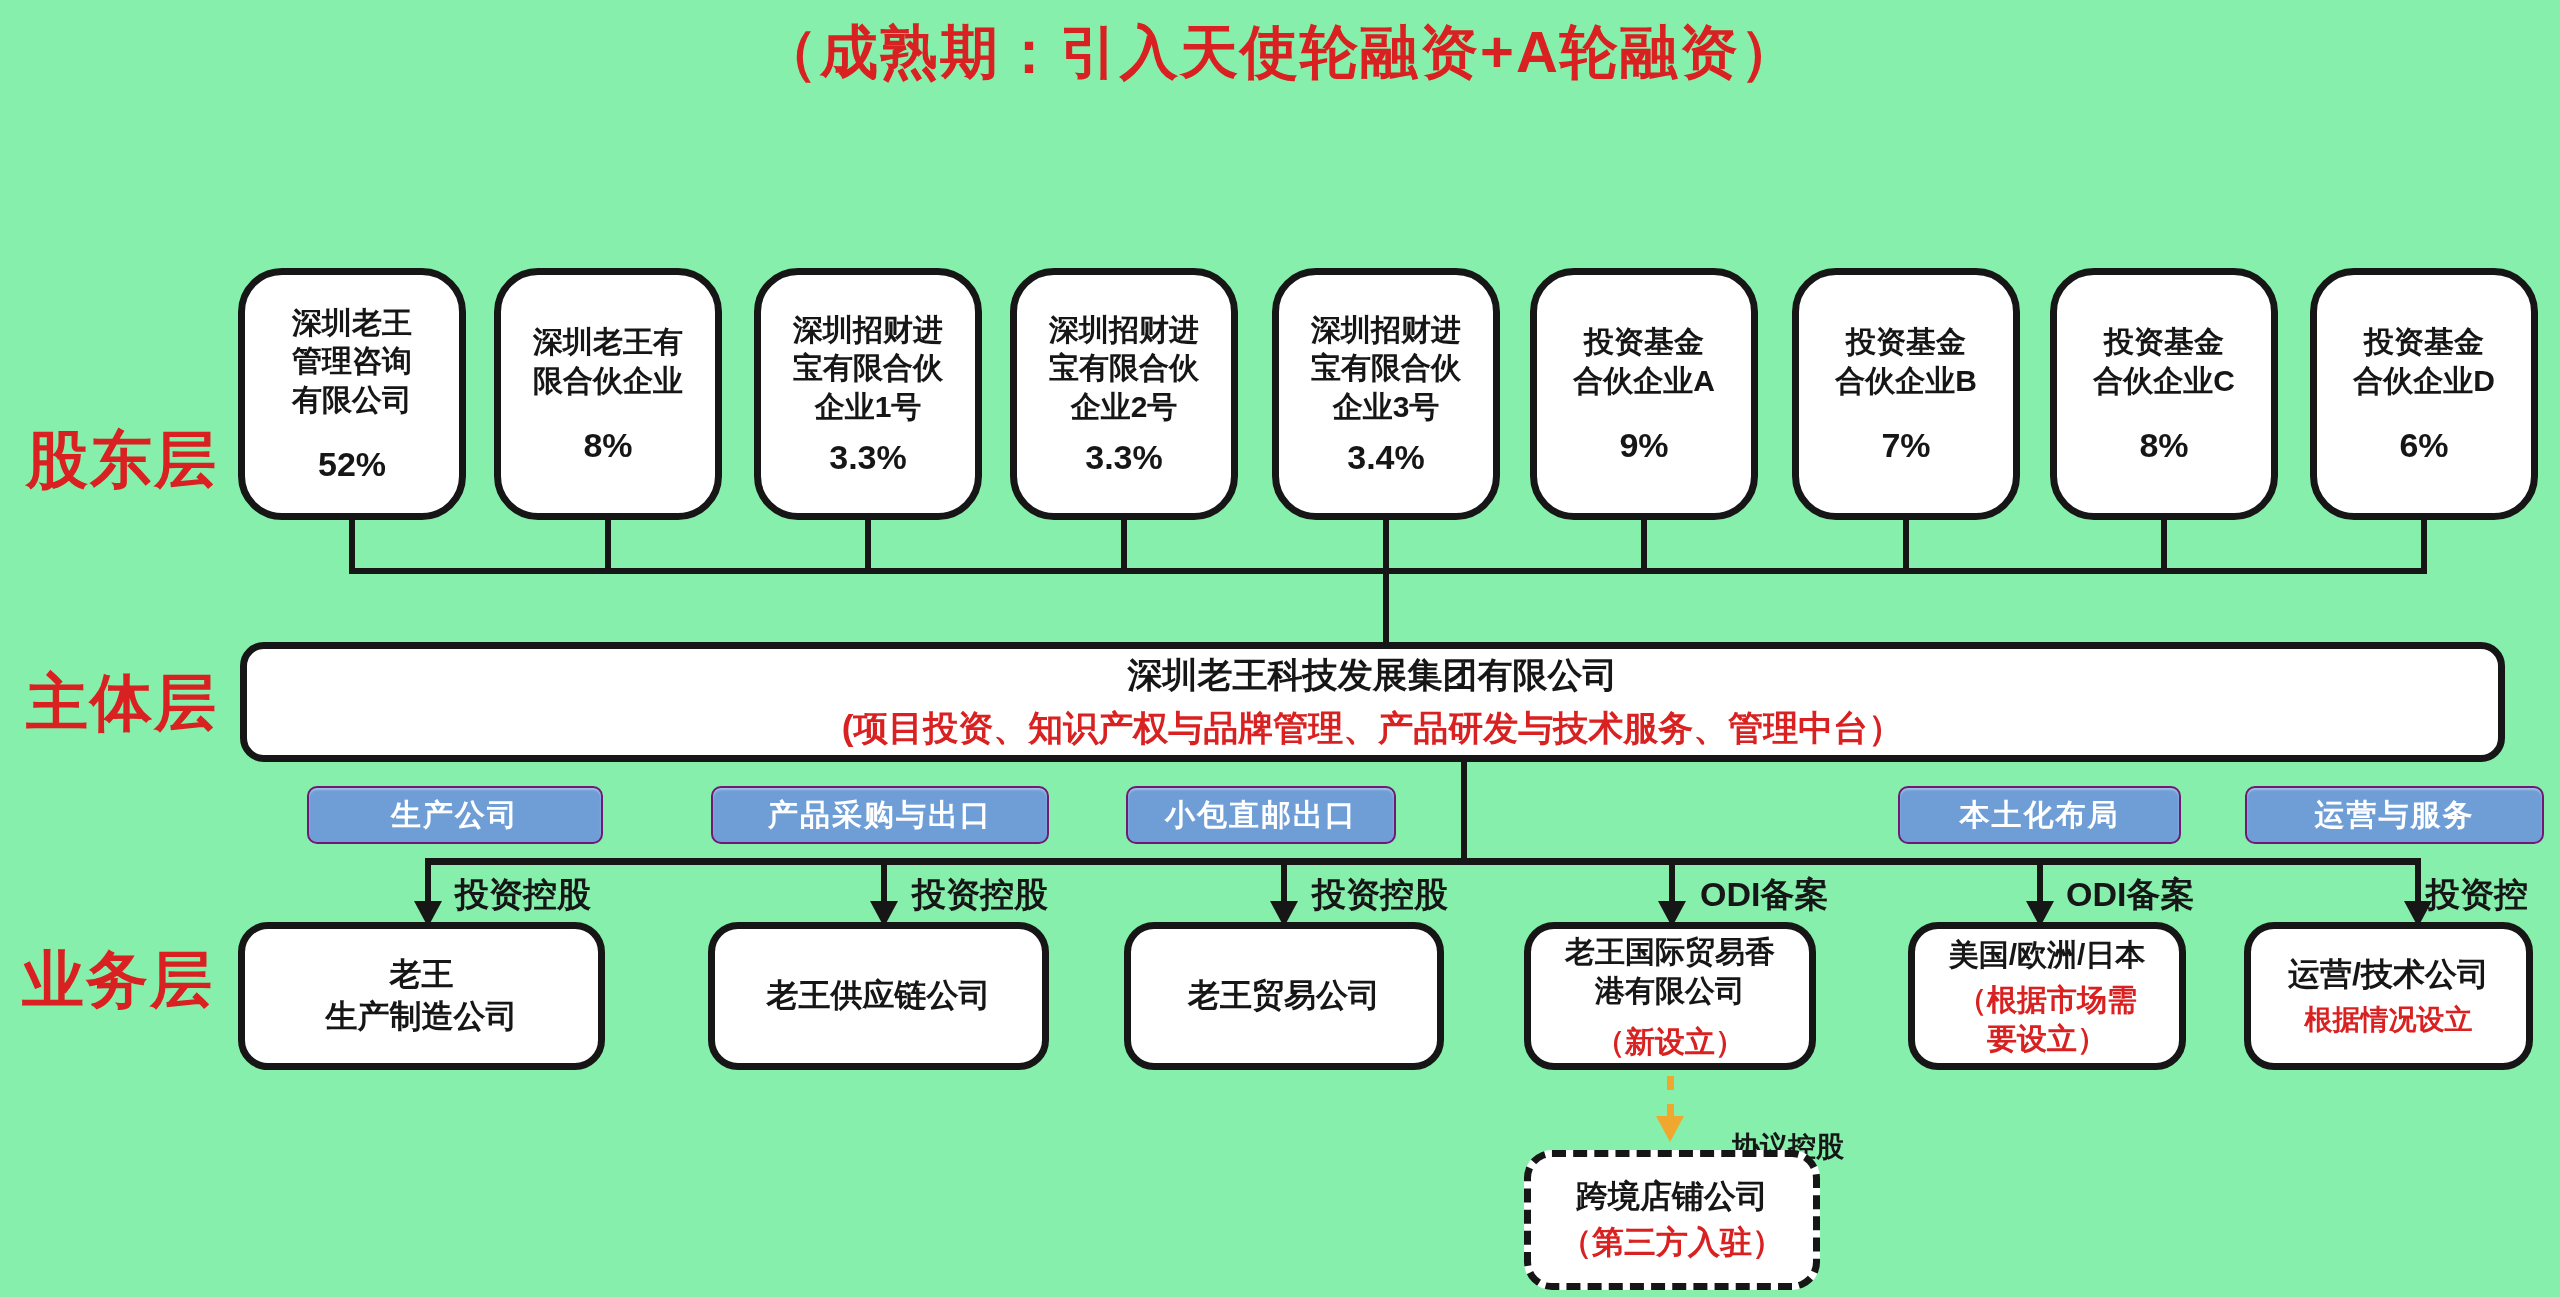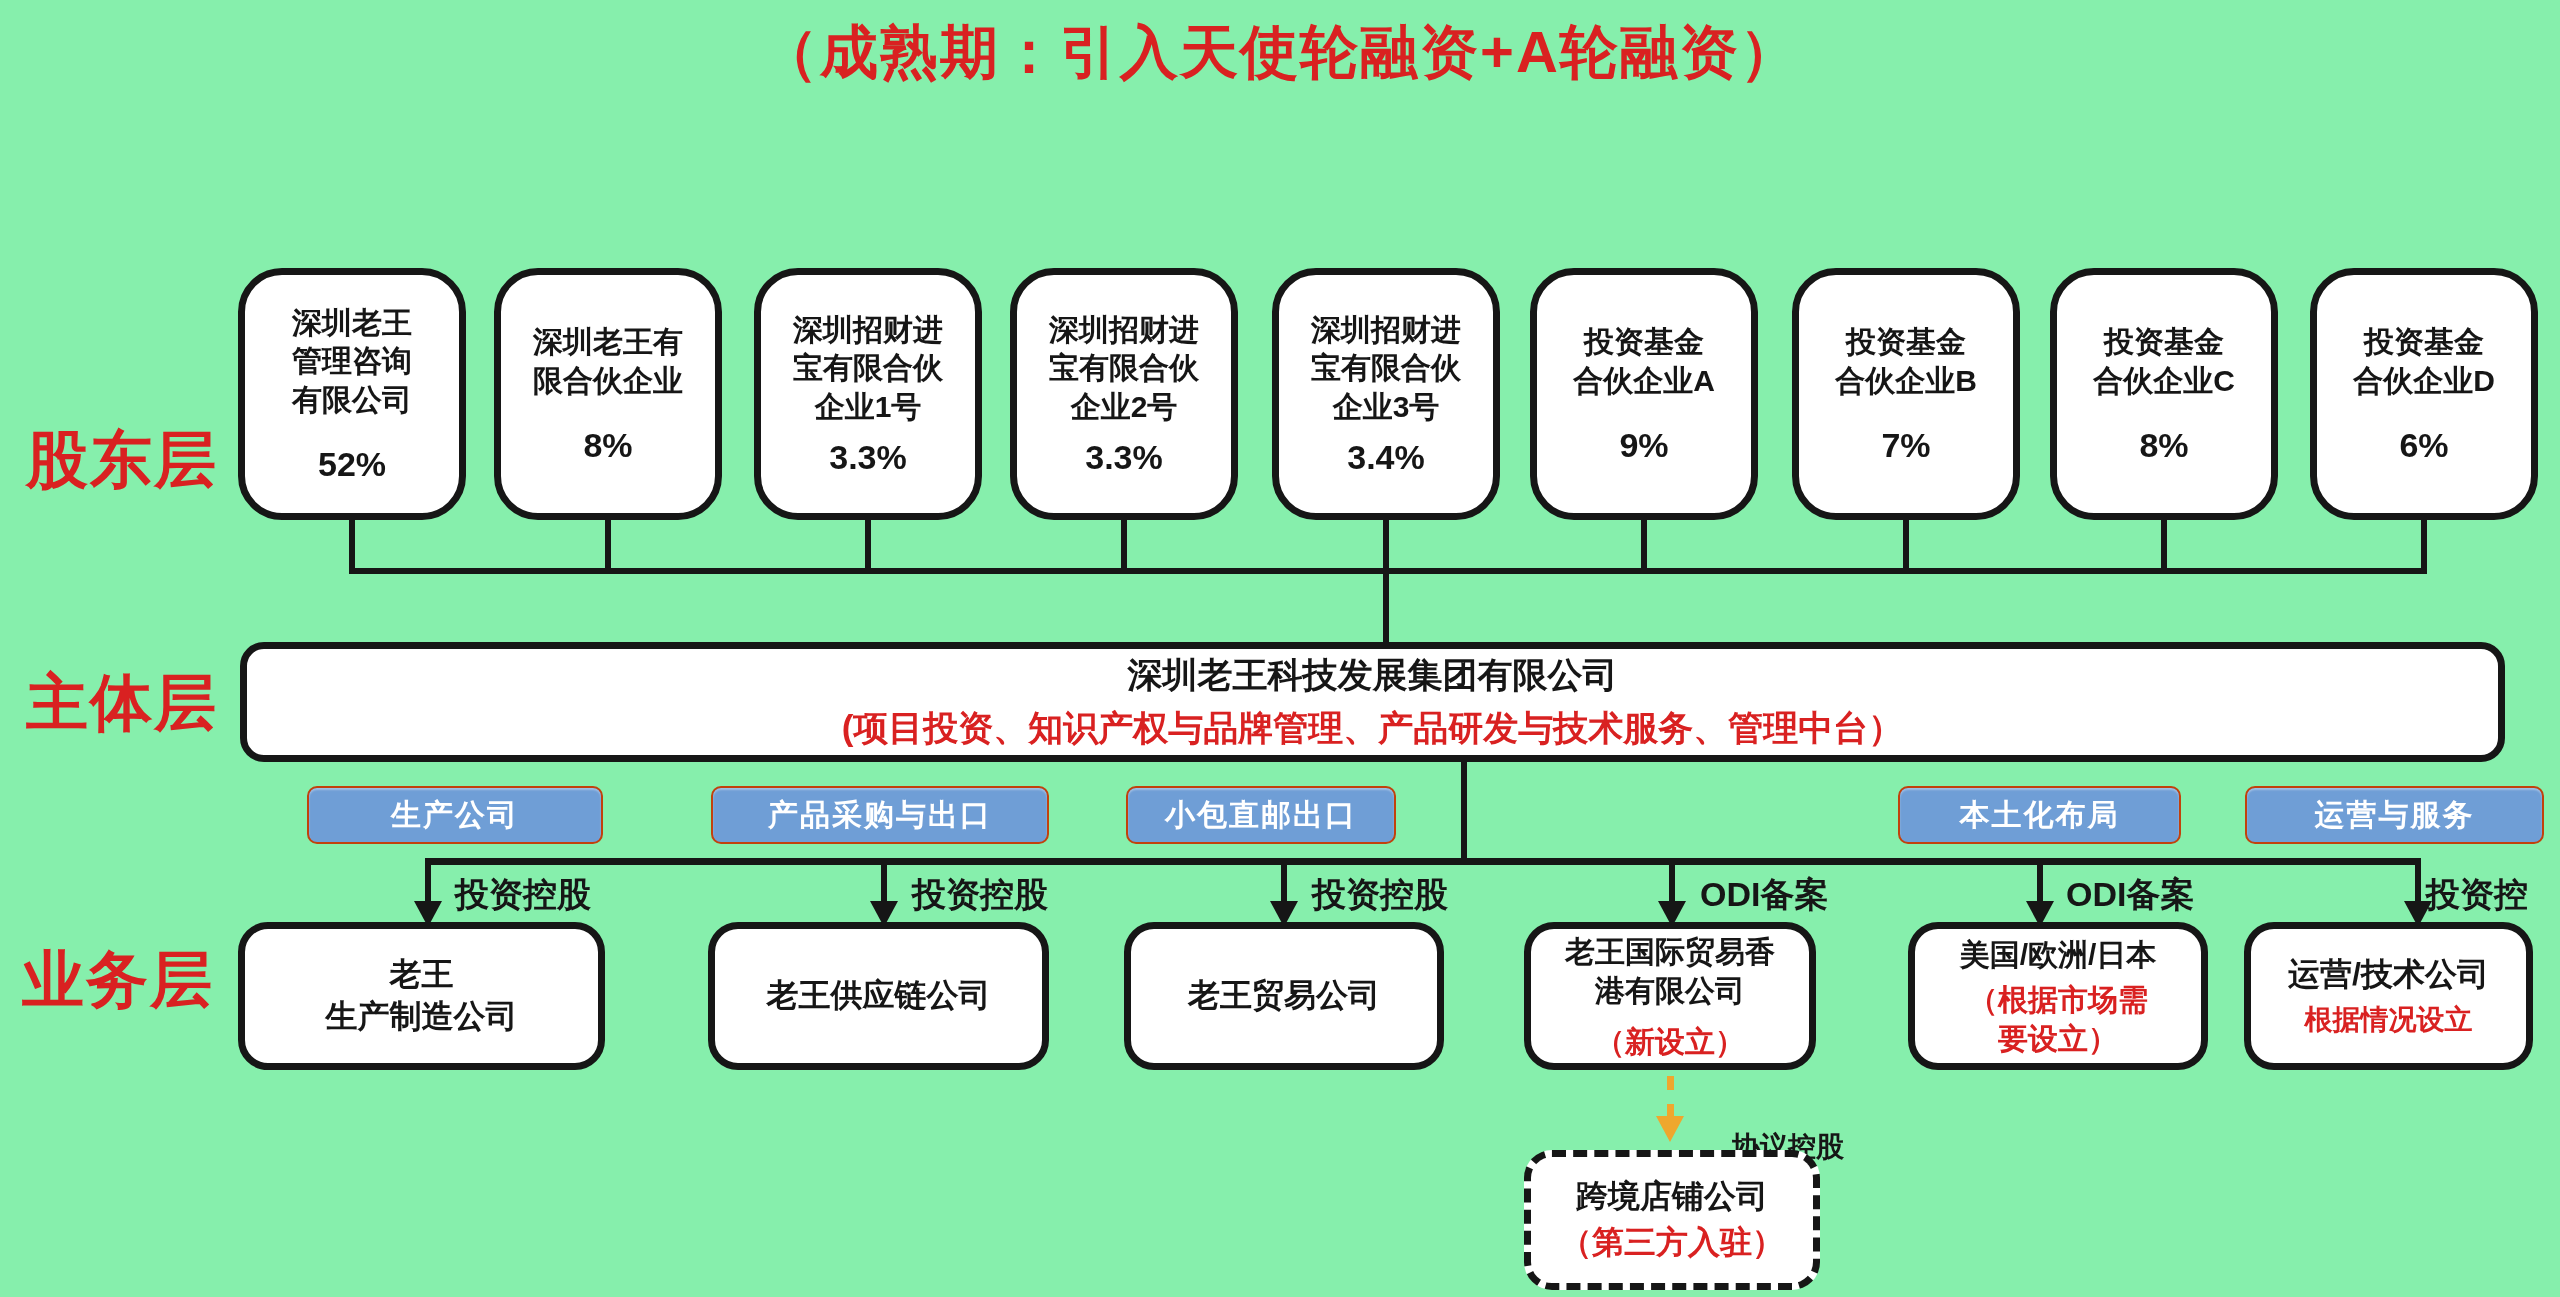--- a/index.html
+++ b/index.html
@@ -20,21 +20,21 @@
   }
   .sh-box{top:268px;width:228px;height:252px;border-radius:44px;gap:26px;}
   .sh-name{font-size:30px;line-height:1.28;white-space:pre-line;}
   .sh-share{font-size:34px;}
   .entity-box{left:240px;top:642px;width:2265px;height:120px;border-radius:24px;gap:6px;}
   .entity-name{font-size:35px;color:#161616;}
   .entity-fn{font-size:35px;color:#d92121;}
   .line{background:#161616;}
   .tag{
     box-sizing:border-box;height:58px;border-radius:10px;top:786px;
-    background:#6f9ed6;border:2px solid #c2410c;color:#ffffff;
+    background:#6f9ed6;border:2px solid #701a75;color:#ffffff;
     display:flex;align-items:center;justify-content:center;
     font-size:30px;font-weight:bold;letter-spacing:2px;
     box-shadow:inset 0 2px 2px rgba(255,255,255,.35);
   }
   .arrow-line{width:6px;top:865px;height:38px;background:#161616;}
   .arrow-head{
     width:0;height:0;top:901px;
     border-left:14px solid transparent;border-right:14px solid transparent;
     border-top:26px solid #161616;
   }
@@ -169,21 +169,21 @@
     <div class="biz-name">老王供应链公司</div>
   </div>
   <div class="abs node biz-box" style="left:1124px;width:320px;">
     <div class="biz-name">老王贸易公司</div>
   </div>
   <div class="abs node biz-box" style="left:1524px;width:292px;gap:12px;">
     <div class="biz-name" style="font-size:30px;">老王国际贸易香
 港有限公司</div>
     <div class="biz-note">（新设立）</div>
   </div>
-  <div class="abs node biz-box" style="left:1908px;width:300px;">
+  <div class="abs node biz-box" style="left:1908px;width:278px;">
     <div class="biz-name" style="font-size:30px;">美国/欧洲/日本</div>
     <div class="biz-note">（根据市场需
 要设立）</div>
   </div>
   <div class="abs node biz-box" style="left:2244px;width:289px;">
     <div class="biz-name">运营/技术公司</div>
     <div class="biz-note" style="font-size:28px;">根据情况设立</div>
   </div>
 
   <div class="abs orange-dash"></div>

